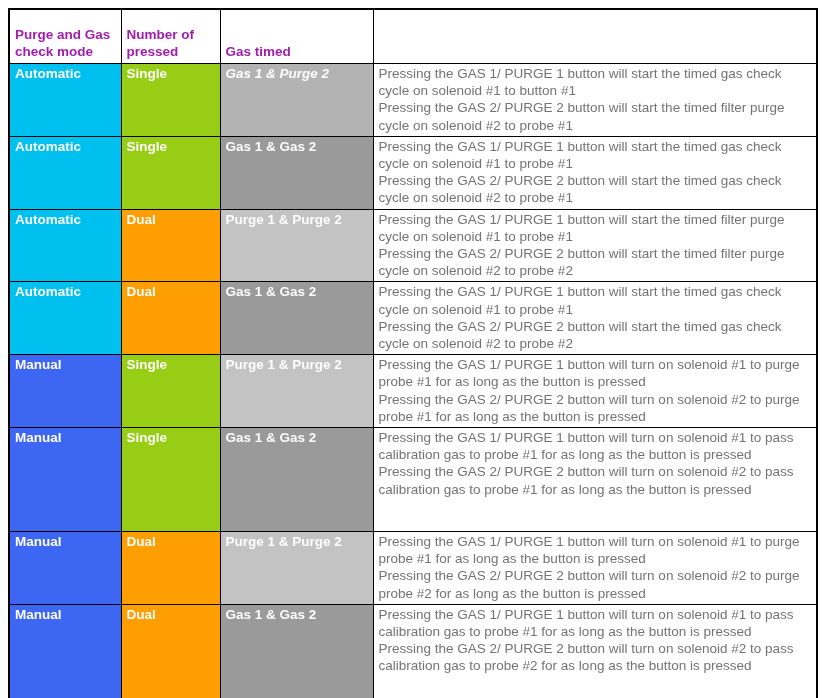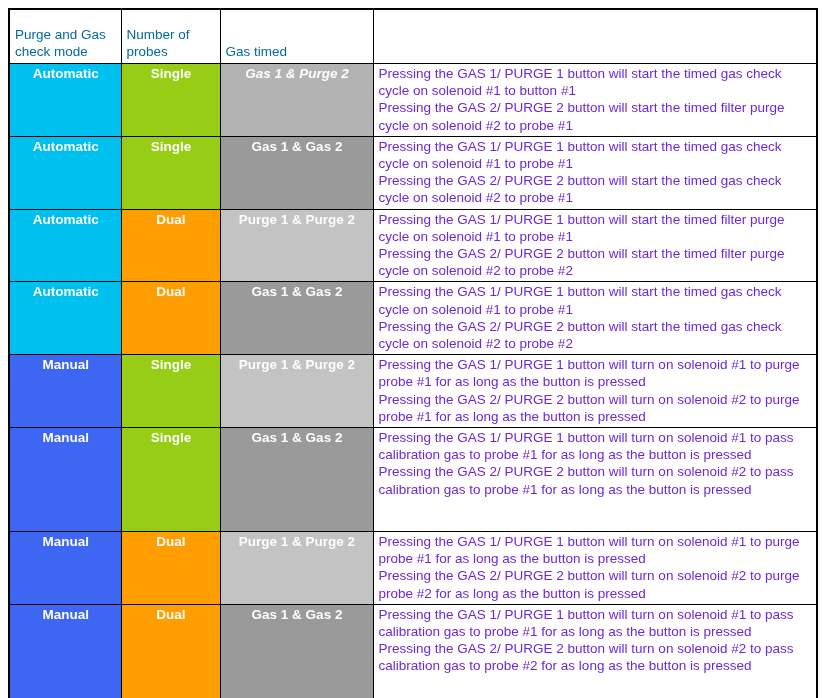--- a/index.html
+++ b/index.html
@@ -26,52 +26,51 @@
     border: 1px solid #000000;
     padding: 1px 4px 2px 5px;
     font-size: 13.5px;
     line-height: 17.2px;
     vertical-align: top;
     overflow: hidden;
     text-align: left;
   }
   th {
     vertical-align: bottom;
-    font-weight: normal;
-    color: #0369a1;
+    font-weight: bold;
+    color: #a21caf;
     height: 49px;
     padding-bottom: 3px;
   }
   td.c {
     font-weight: bold;
     color: #fdfdfd;
-    text-align: center;
   }
   td.desc {
-    color: #6d28d9;
+    color: #737373;
     background: #ffffff;
   }
   tr.r4 { height: 69px; }
   tr.r6 { height: 104px; }
 </style>
 </head>
 <body>
 
 <div class="page">
   <table class="opts">
     <colgroup>
       <col style="width:112px">
       <col style="width:99px">
       <col style="width:153px">
       <col style="width:444px">
     </colgroup>
     <thead>
       <tr>
         <th>Purge and Gas check mode</th>
-        <th>Number of probes</th>
+        <th>Number of pressed</th>
         <th>Gas timed</th>
         <th></th>
       </tr>
     </thead>
     <tbody>
       <tr class="r4">
         <td class="c" style="background-color: rgb(0, 192, 240);">Automatic</td>
         <td class="c" style="background-color: rgb(151, 205, 20);">Single</td>
         <td class="c" style="background-color: rgb(179, 179, 179); font-style: italic;">Gas 1 &amp; Purge 2</td>
         <td class="desc">

